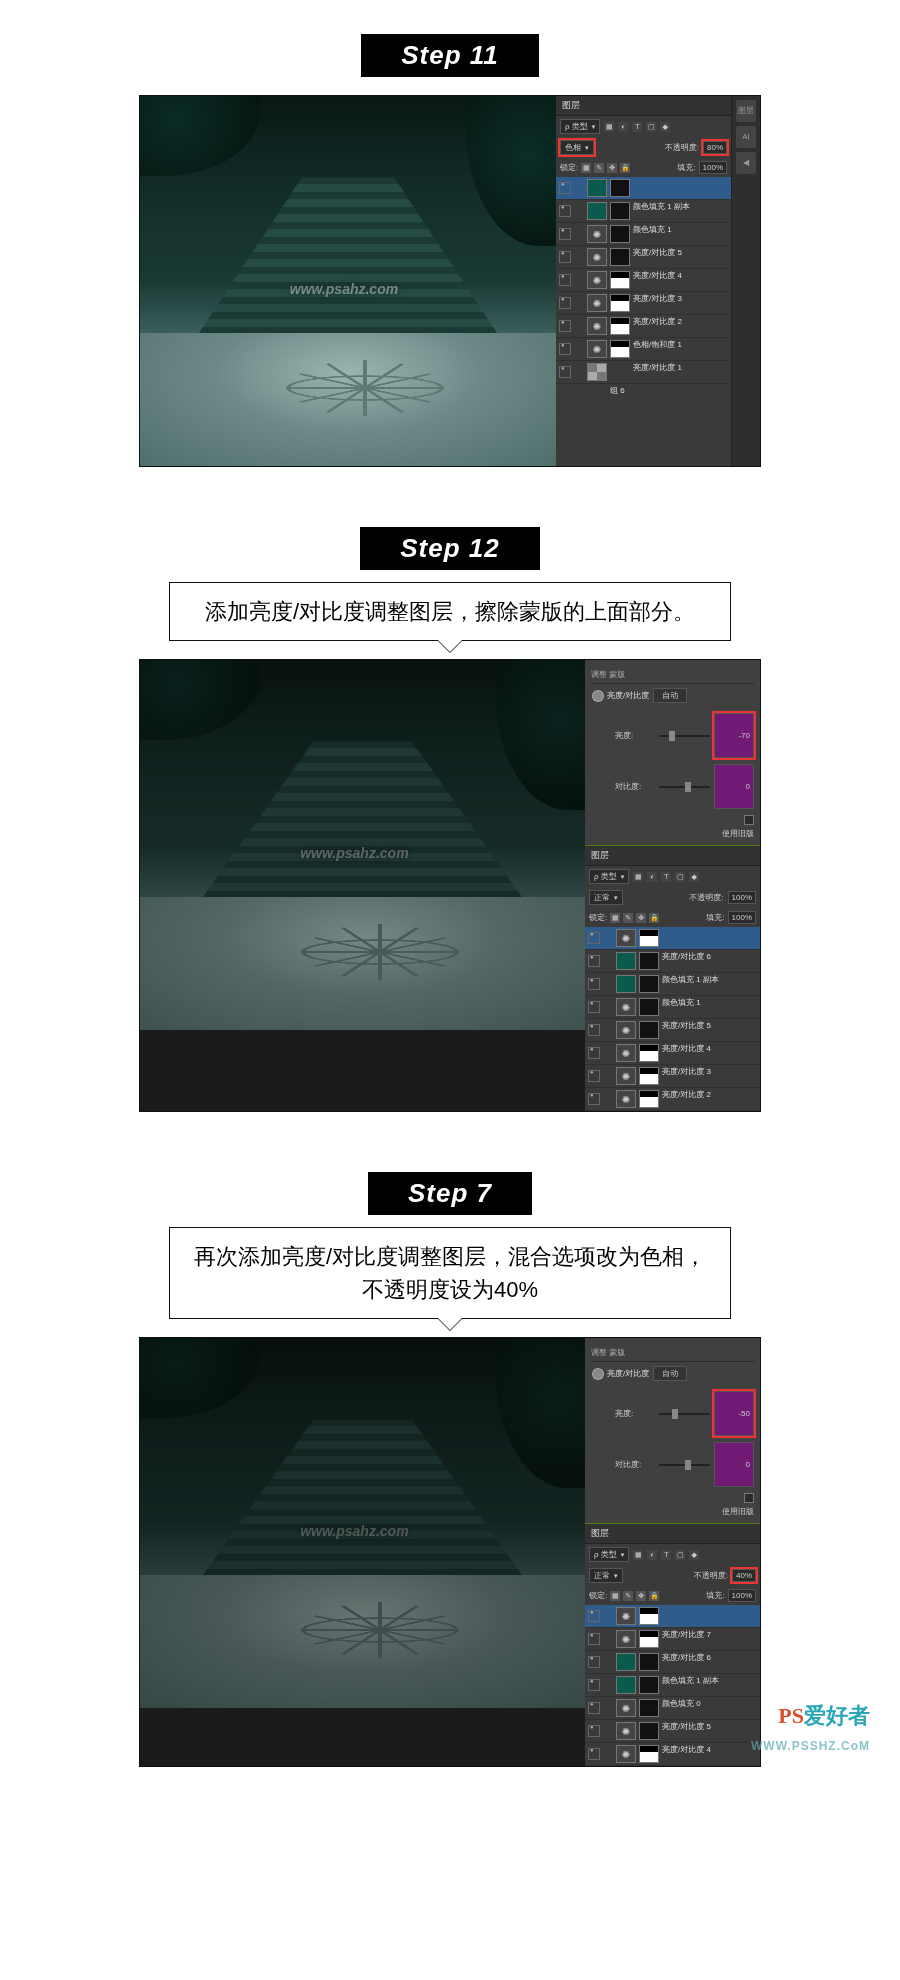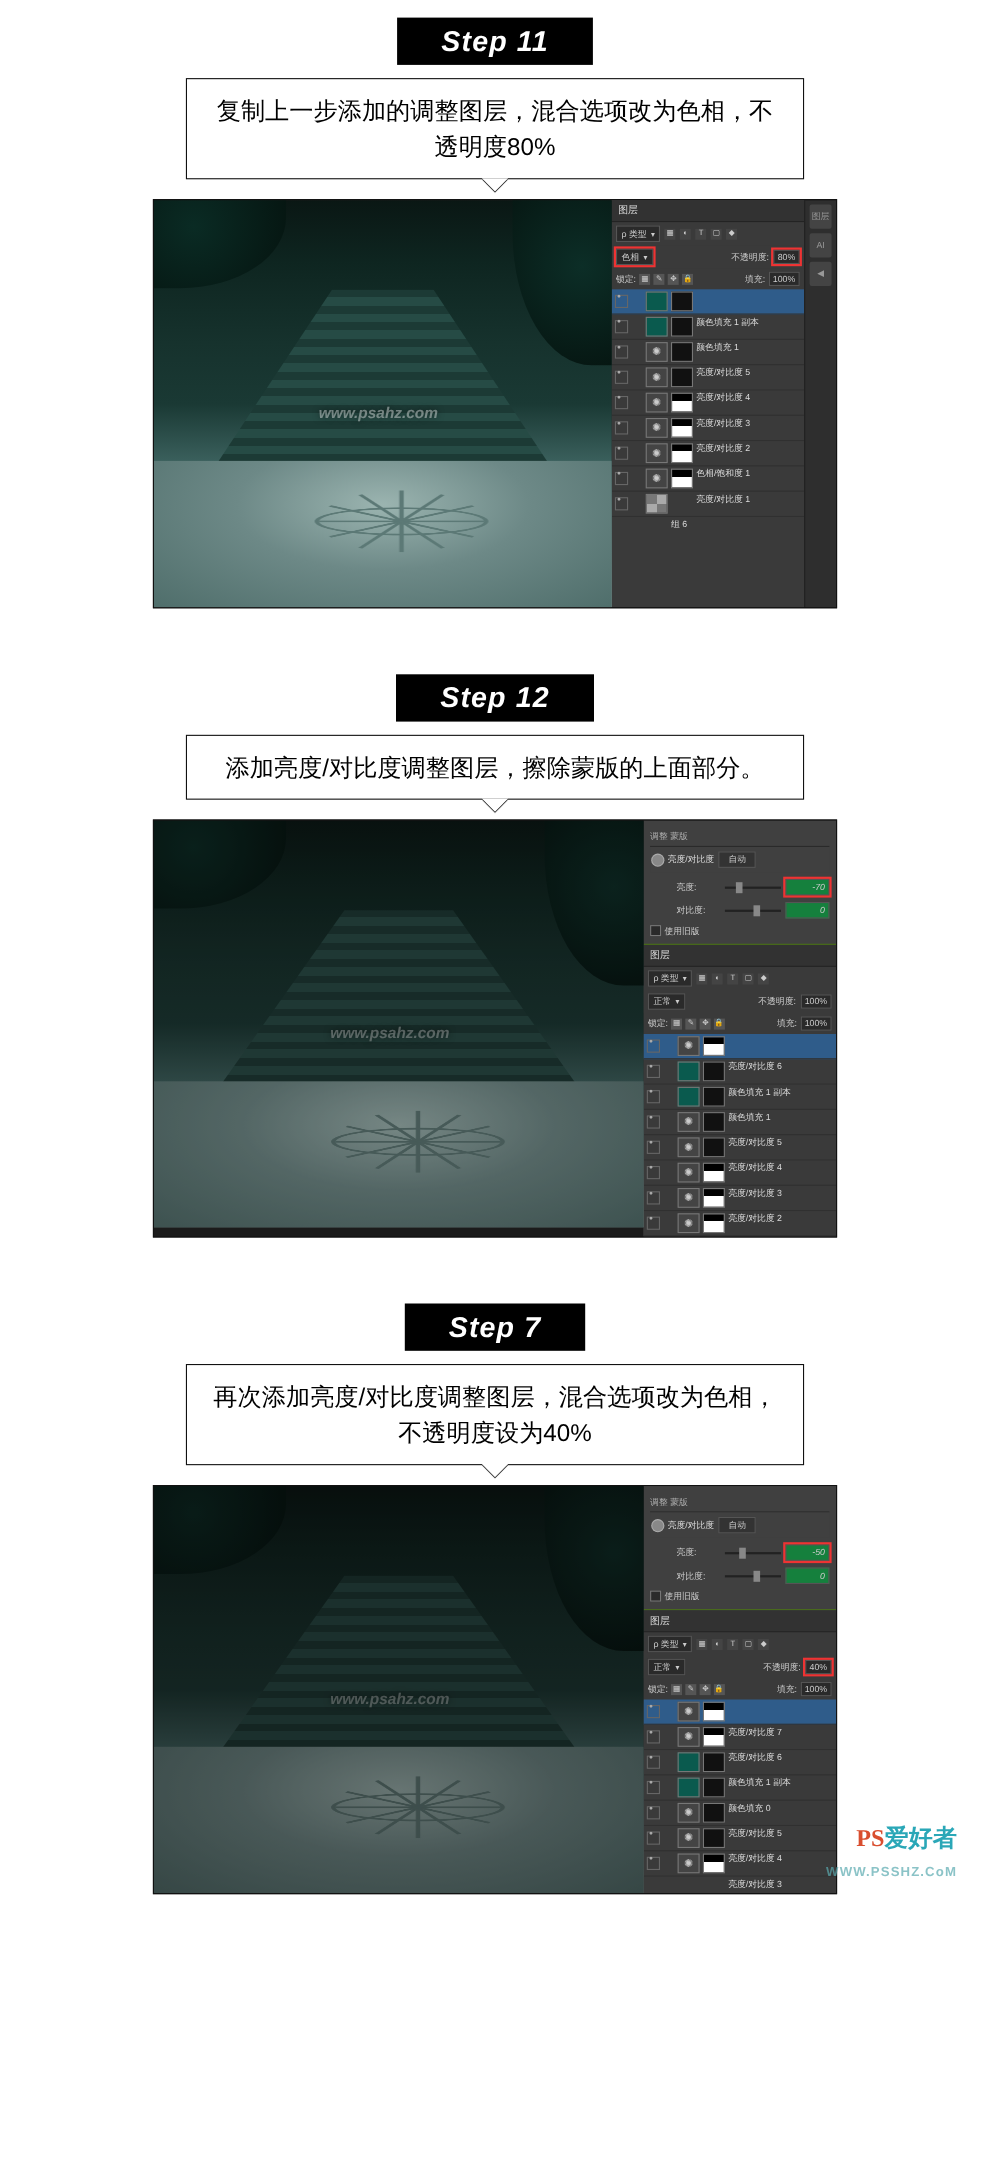--- a/index.html
+++ b/index.html
@@ -16,21 +16,21 @@
     margin-bottom: 60px;
   }
   .step-title {
     background: #000;
     color: #fff;
     font-style: italic;
     font-weight: bold;
     font-size: 26px;
     padding: 6px 40px;
     display: block;
-    margin: 16px auto 12px auto;
+    margin: 34px auto 12px auto;
     width: fit-content;
     letter-spacing: 1px;
   }
   .desc-box {
     border: 1px solid #111;
     background: #fff;
     font-size: 22px;
     text-align: center;
     padding: 12px 20px;
     margin: 0 auto 0 auto;
@@ -112,23 +112,23 @@
     padding: 6px;
   }
   .props-tabs { font-size: 8px; color: #aaa; padding: 3px 0; border-bottom:1px solid #2a2a2a; }
   .props-title { background: #404040; padding: 4px 2px; color: #ddd; display: flex; align-items:center; gap:4px;}
   .props-title .sun { width:10px; height:10px; background:#888; border-radius:50%; box-shadow: 0 0 0 1px #aaa;}
   .auto-btn { background: #333; border: 1px solid #555; padding: 1px 8px; font-size:8px; color:#ccc; float:right;}
   .slider-row { display:flex; align-items:center; margin: 6px 0; gap:4px;}
   .slider-label { width: 40px; font-size: 8px; margin-left: 24px; }
   .slider-track { flex:1; height:2px; background:#222; position:relative;}
   .slider-knob { position:absolute; top:-4px; width:6px; height:10px; background:#888;}
-  .slider-val { width: 32px; background:#15803d; border:1px solid #555; text-align:right; padding:2px 3px; font-size:8px;font-style:italic;}
+  .slider-val { width: 32px; background:#701a75; border:1px solid #555; text-align:right; padding:17px 3px; font-size:8px;}
   .hl-red { outline: 2px solid #e33; }
-  .chk-row { font-size:8px; margin-top:6px; display:flex; align-items:flex-start; gap:3px;}
+  .chk-row { font-size:8px; margin-top:6px; display:flex; align-items:flex-end; gap:3px;flex-direction:column;}
   .chk { width:8px; height:8px; border:1px solid #777; background:#2a2a2a;}
 
   .layers-panel { background: #3a3a3a; }
   .layers-tabbar { background:#323232; padding:3px 6px; font-size:9px; color:#ddd; border-bottom:1px solid #222;}
   .layers-optrow { display:flex; padding:3px 4px; gap:4px; align-items:center; background:#3a3a3a; font-size:8px;}
   .dd { background:#2a2a2a; border:1px solid #555; padding:1px 4px; color:#ccc; display:flex; align-items:center; gap:2px;}
   .dd:after { content:"▾"; font-size:7px; margin-left:2px;}
   .opac-box { background:#2a2a2a; border:1px solid #555; padding:1px 3px;}
   .lockrow { display:flex; padding:3px 4px; gap:3px; font-size:8px; align-items:center;}
   .mini-ico { width:10px; height:10px; background:#555;}
@@ -170,21 +170,20 @@
     font-weight: bold;
     letter-spacing: 1px;
   }
 </style>
 </head>
 <body>
 
 <div class="page" id="page">
     <div class="step-block">
       <div class="step-title">Step 11</div>
-      <div class="desc-box">复制上一步添加的调整图层，混合选项改为色相，不透明度80%</div>
       <div class="screenshot">
         <div class="ss-inner">
           <div class="canvas-area">
             <div class="foliage-l"></div>
             <div class="foliage-r"></div>
             <div class="stairs"></div>
             <div class="ground"></div>
             <div class="wheel">
               <div class="spoke" style="transform: translate(-50%, -50%) rotate(0deg);"></div>
               <div class="spoke" style="transform: translate(-50%, -50%) rotate(30deg);"></div>

